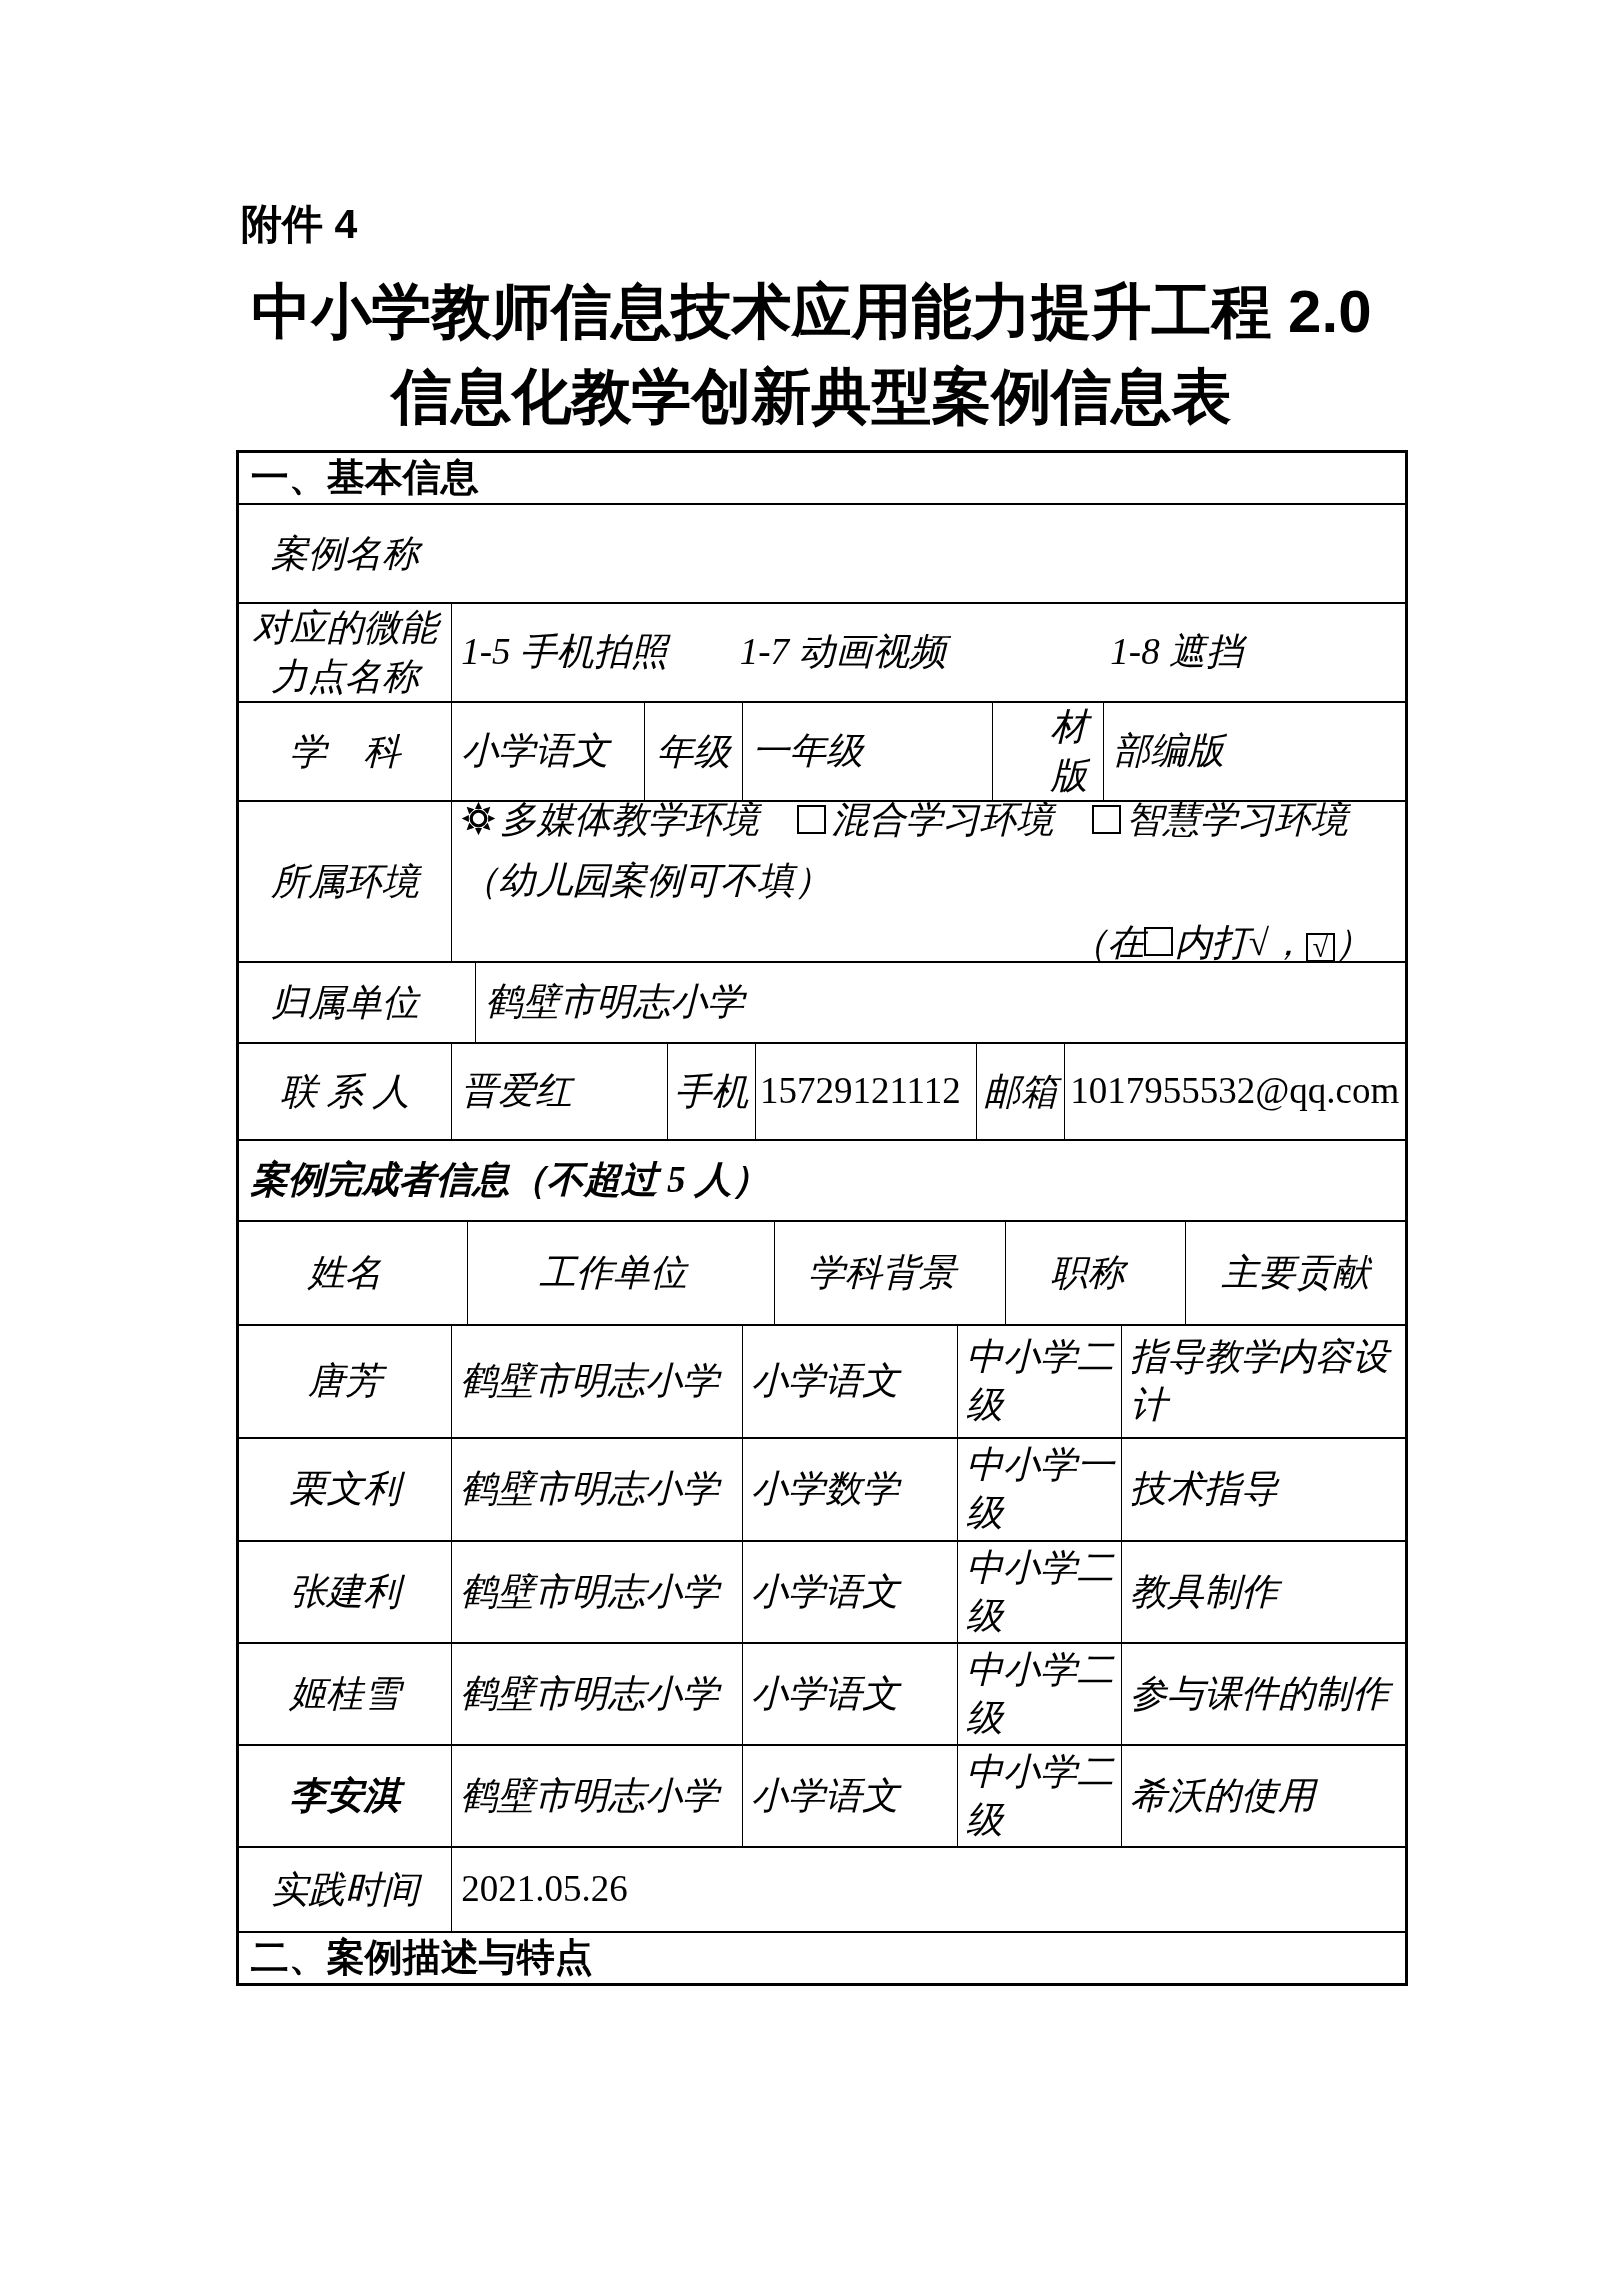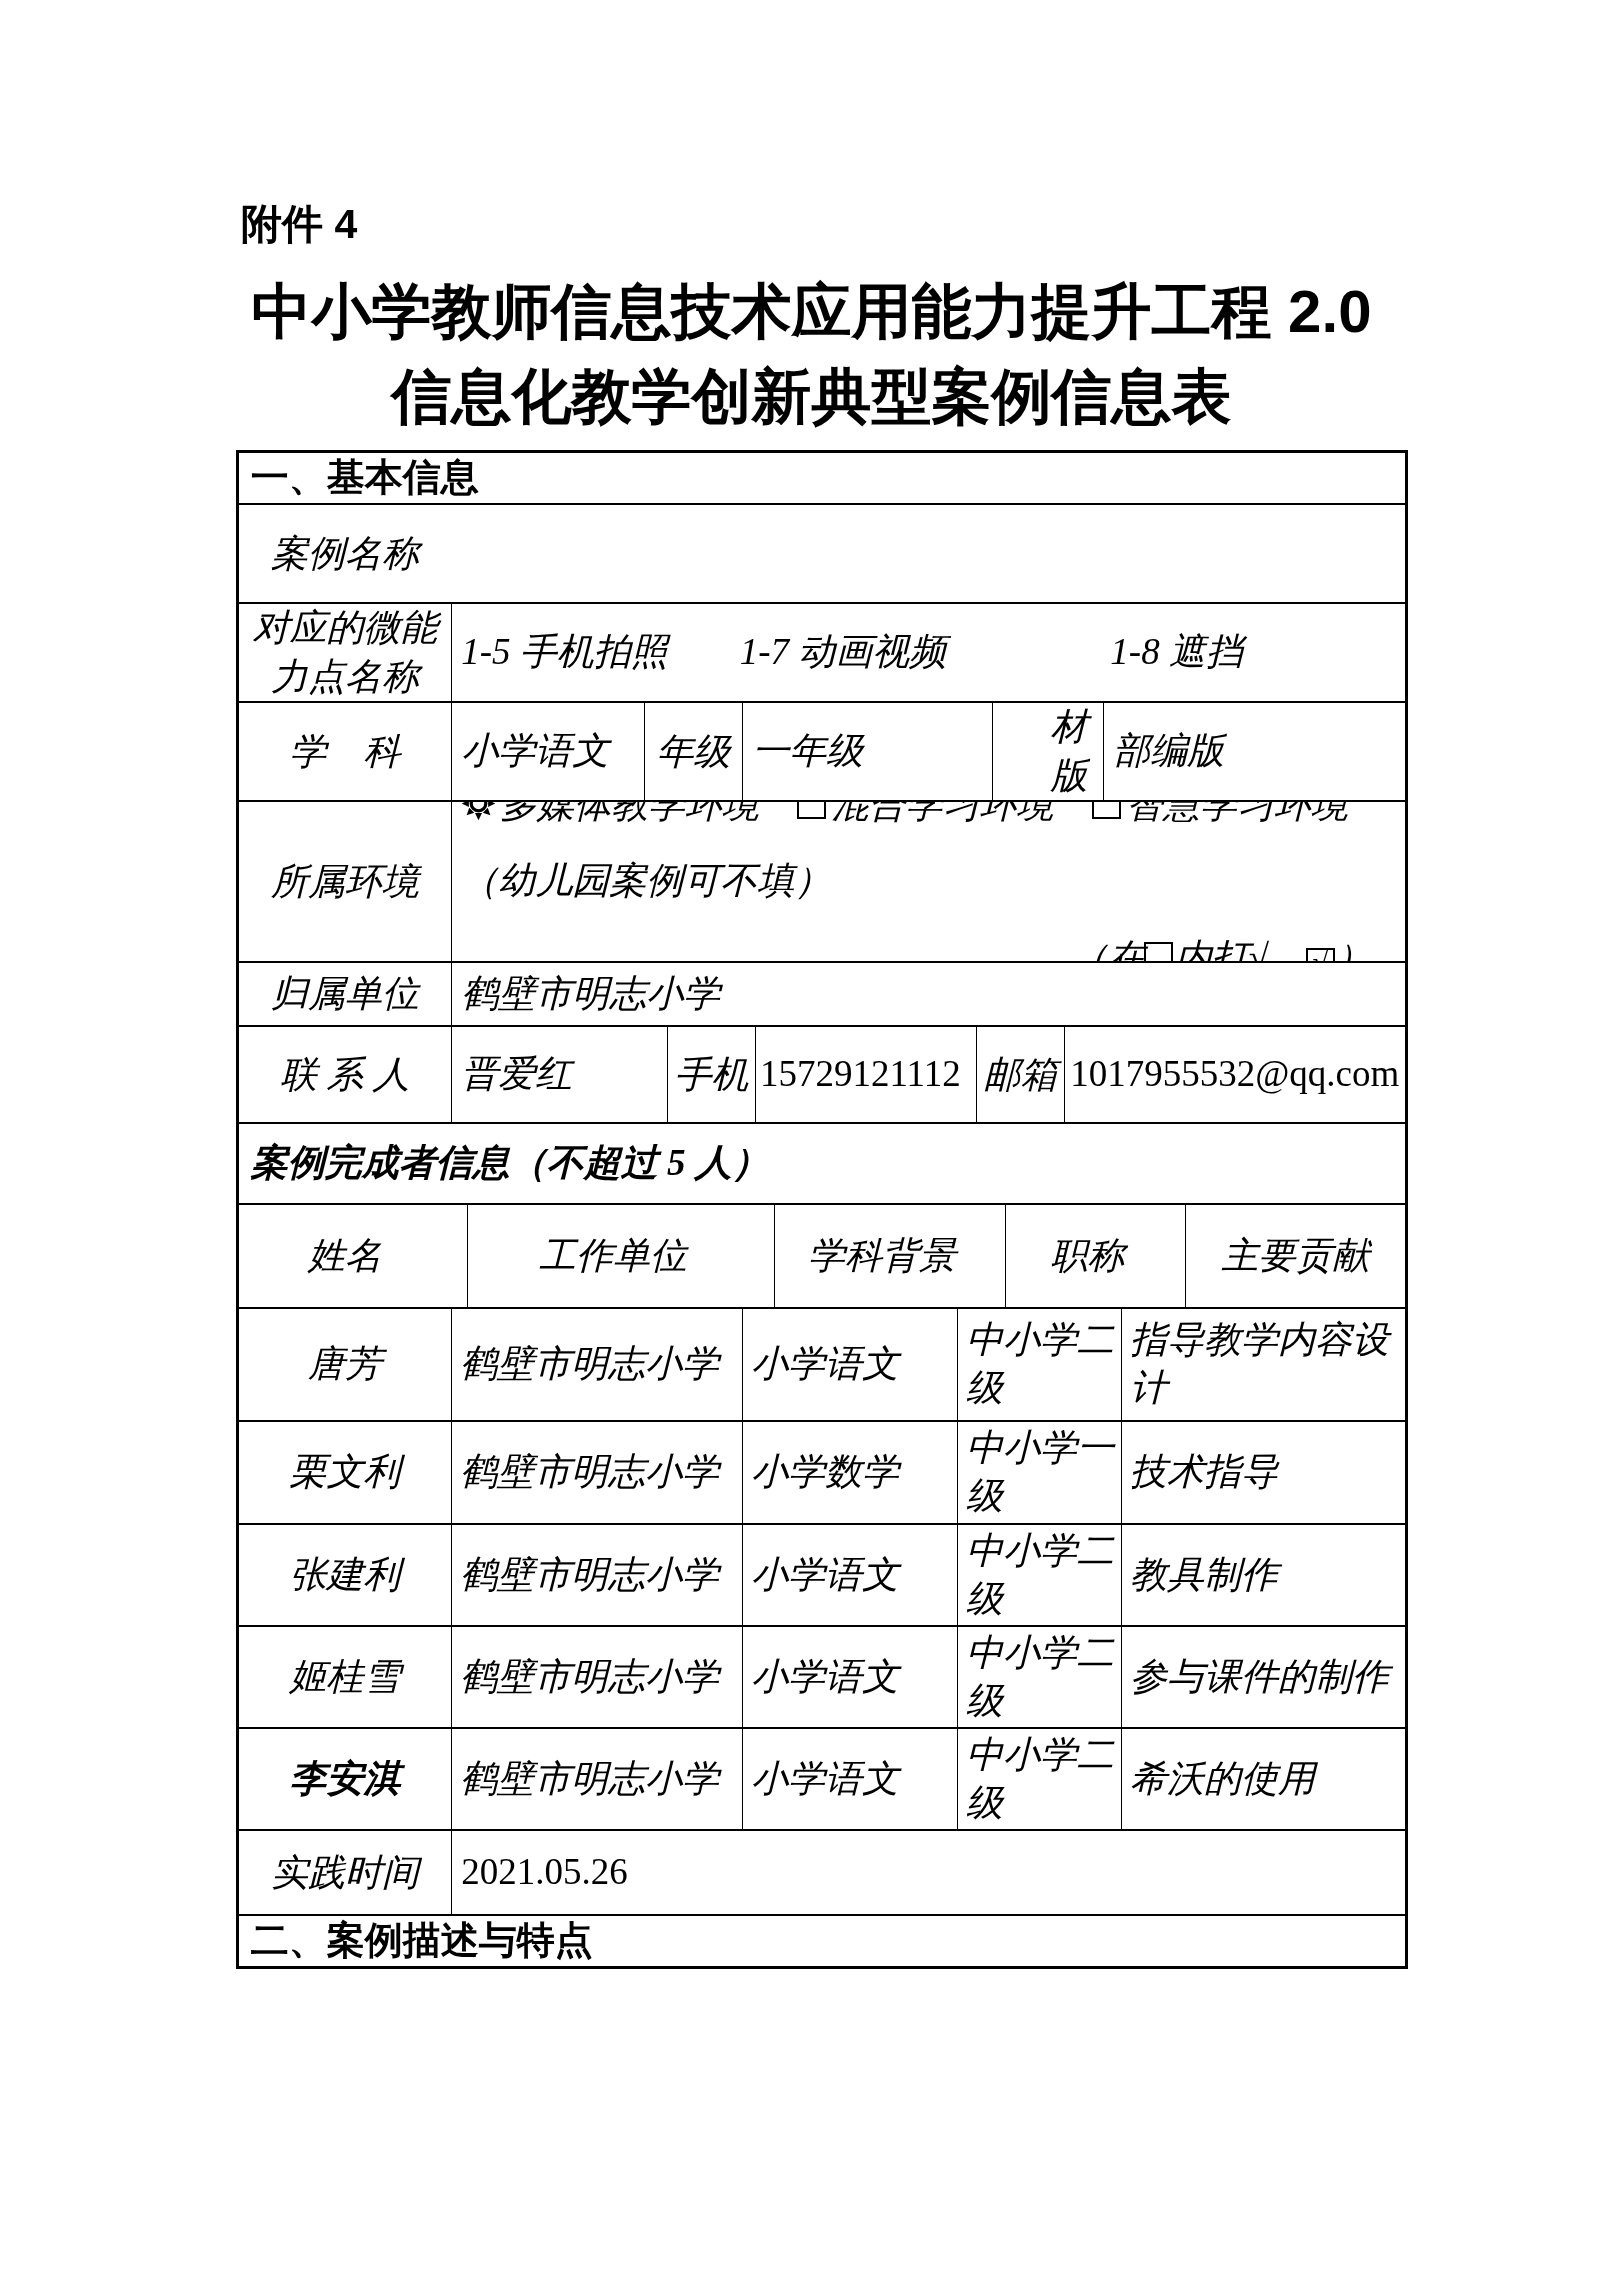--- a/index.html
+++ b/index.html
@@ -38,21 +38,21 @@
     font-family:"Liberation Sans","DejaVu Sans",sans-serif;
     padding-left:11.8px;display:flex;align-items:center;
   }
   .boldhdr{
     font-style:italic;font-weight:bold;font-size:37px;
     font-family:"Liberation Serif","DejaVu Serif",serif;
     padding-left:11.8px;display:flex;align-items:center;
   }
   .num{font-style:normal;}
   .h78{height:50px;}  .h154{height:99px;} .h153{height:99px;} .h155{height:99px;}
-  .h249{height:161px;} .h125{height:64px;} .h151{height:97px;} .h126{height:81px;}
+  .h249{height:161px;} .h125{height:81px;gap:24px;} .h151{height:97px;} .h126{height:81px;}
   .h142{height:104px;gap:16px;} .h174{height:113px;} .h160{height:103px;} .h158{height:102px;}
   .h133{height:85px;} .h83{height:52px;}
   
   .w-label{width:212px;flex:0 0 212px;}
   .w-rest{flex:1 1 auto;}
   .w-subj{width:193px;flex:0 0 193px;}
   .w-grlbl{width:98px;flex:0 0 98px;}
   .w-grval{width:250px;flex:0 0 250px;font-style:italic;}
   .w-tblbl{width:111px;flex:0 0 111px;padding-left:42px;}
   .w-name2{width:216px;flex:0 0 216px;}
@@ -61,21 +61,21 @@
   .w-emlbl{width:88px;flex:0 0 88px;}
   .m-c0{width:212px;flex:0 0 212px;}
   .m-c1{width:291px;flex:0 0 291px;}
   .m-c2{width:215px;flex:0 0 215px;}
   .m-c3{width:164px;flex:0 0 164px;}
   .m-c4{flex:1 1 auto;}
   .case-sub{margin-left:131px;}
   .mi2{margin-left:72px;}
   .mi3{margin-left:164px;}
   .env-cell{flex-direction:column;align-items:stretch;justify-content:center;
-    padding:6.5px 33px 6.5px 9.2px;row-gap:28px;}
+    padding:6.5px 33px 6.5px 9.2px;row-gap:13px;}
   .env-line{line-height:1.3;}
   .env-line3{text-align:right;line-height:1.3;}
   .env-opt2,.env-opt3{margin-left:29px;}
   .cbox{
     display:inline-block;width:29px;height:29px;border:2px solid #000;
     box-sizing:border-box;vertical-align:-1.3px;margin-right:5.2px;
   }
   .cbox-checked{
     display:inline-flex;align-items:center;justify-content:center;
     font-style:normal;font-size:29px;line-height:1;vertical-align:-2.6px;margin-right:0;

